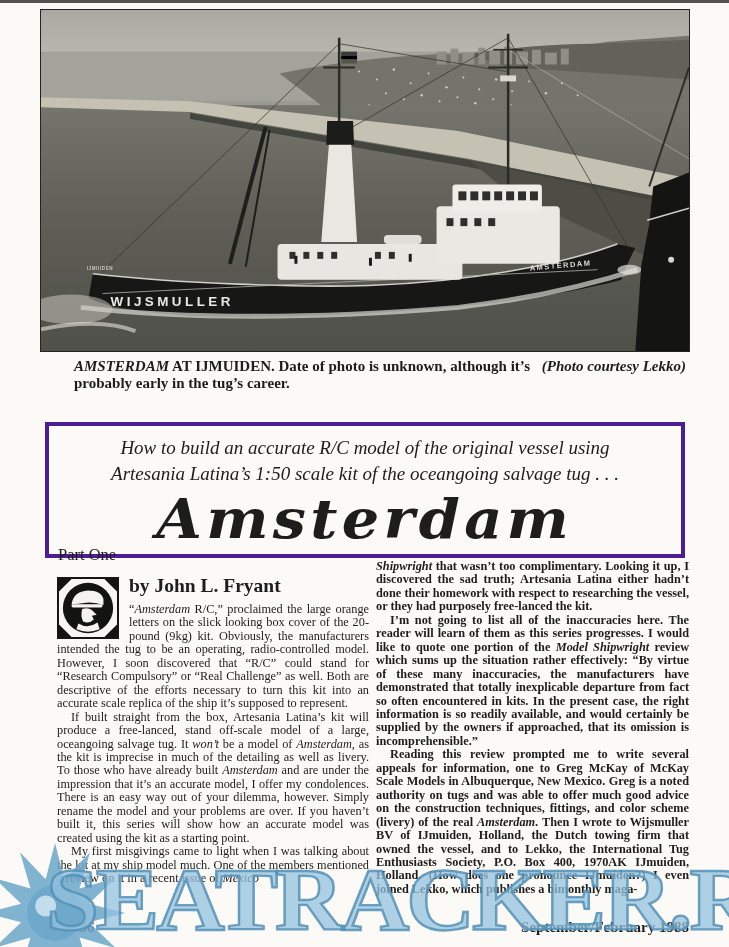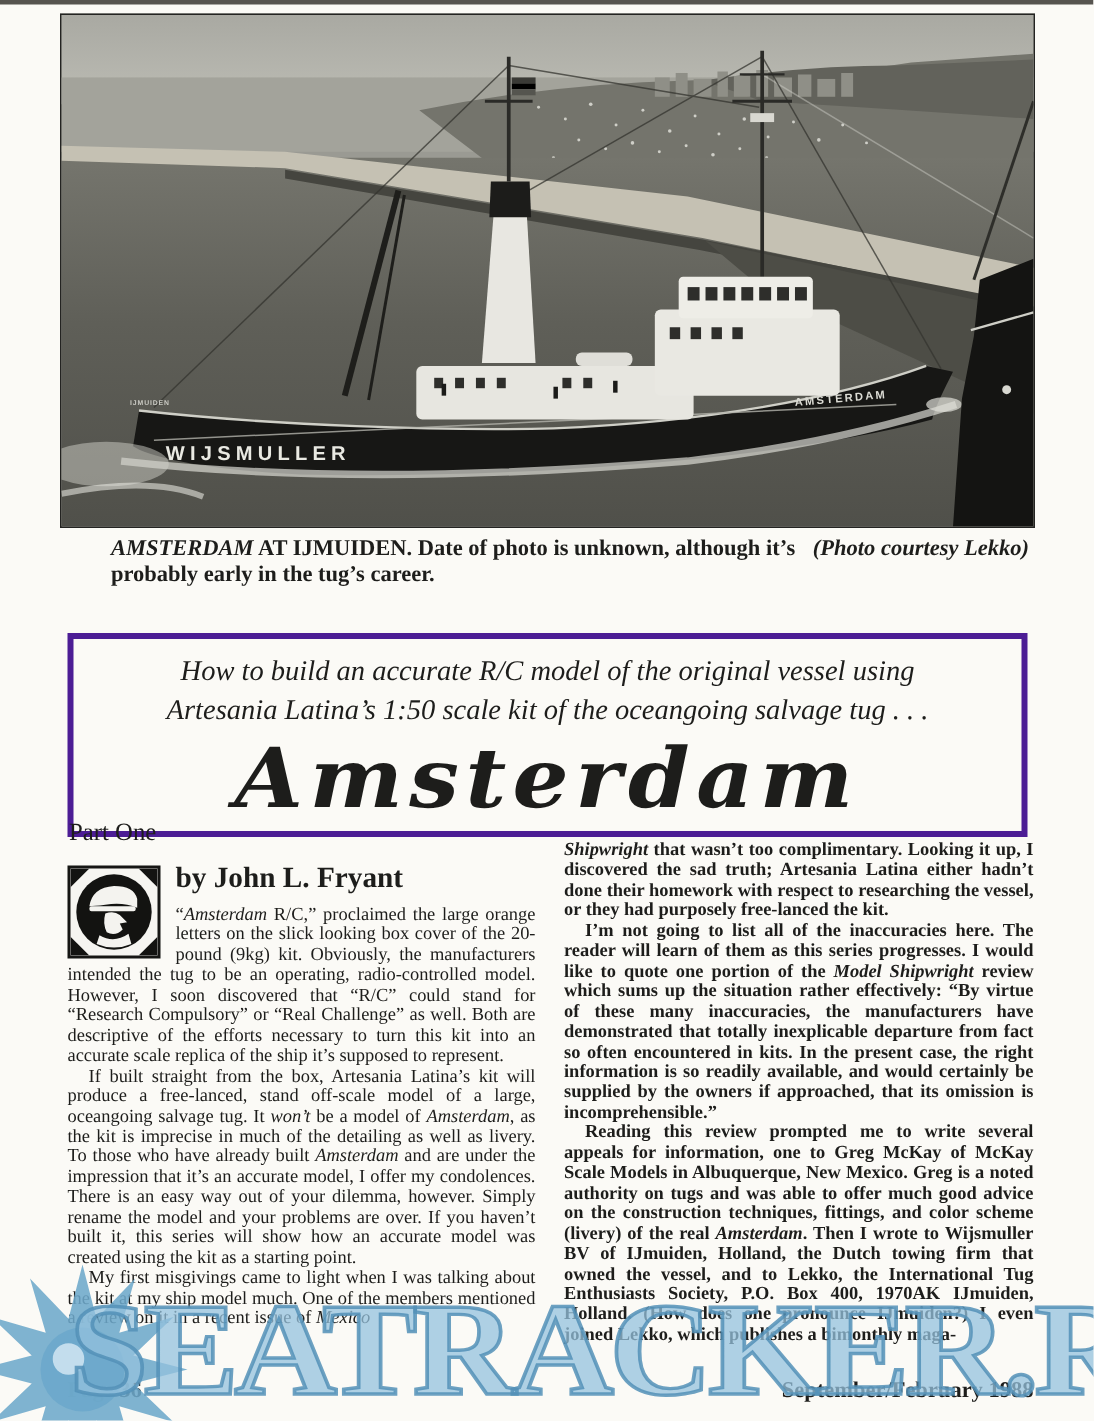--- a/index.html
+++ b/index.html
@@ -21,21 +21,21 @@
   .caption .credit{padding-right:4px;white-space:nowrap;}
   
   .introbox{position:absolute;left:45px;top:386px;width:640px;height:136px;
     border:4px solid #4c1d95;box-sizing:border-box;text-align:center;background:#fbfaf6;margin-top:36px;}
   .intro{margin:9px auto 0;max-width:565px;font-style:italic;font-size:19px;line-height:26px;}
   .title-wrap{margin-top:1px;}
   .title{display:inline-block;font-family:"DejaVu Serif",serif;font-style:italic;font-weight:bold;
     font-size:55px;line-height:62px;letter-spacing:4px;transform:scaleX(1.07);transform-origin:center;}
   
   .article{position:absolute;left:45px;top:545px;width:644px;}
-  .colL{position:absolute;left:0;top:0;width:312px;}
+  .colL{position:absolute;left:12px;top:0;width:312px;}
   .colR{position:absolute;left:331px;top:15px;width:313px;font-weight:bold;}
   .part{font-size:16.5px;margin:0 0 9px 1px;}
   .logo{float:left;width:62px;height:62px;border:2px solid #161614;background:#f6f5f1;
     margin:3px 10px 2px 0;box-sizing:border-box;}
   .logo svg{display:block;width:100%;height:100%;}
   .byline{font-size:19.5px;font-weight:bold;margin:0 0 6px 0;padding-top:1px;padding-left:28px;}
   .paras p{margin:0;font-size:12.3px;line-height:13.45px;text-align:justify;}
   .paras p.ind{text-indent:14px;}
   
   .footer{position:absolute;left:45px;top:919px;width:644px;display:flex;

